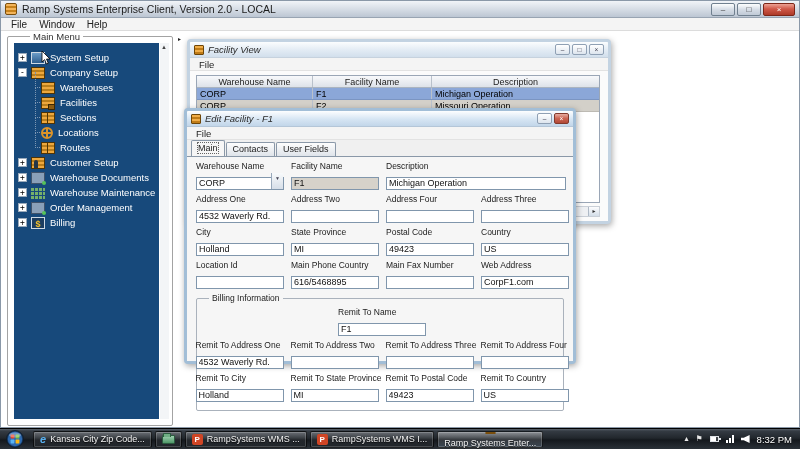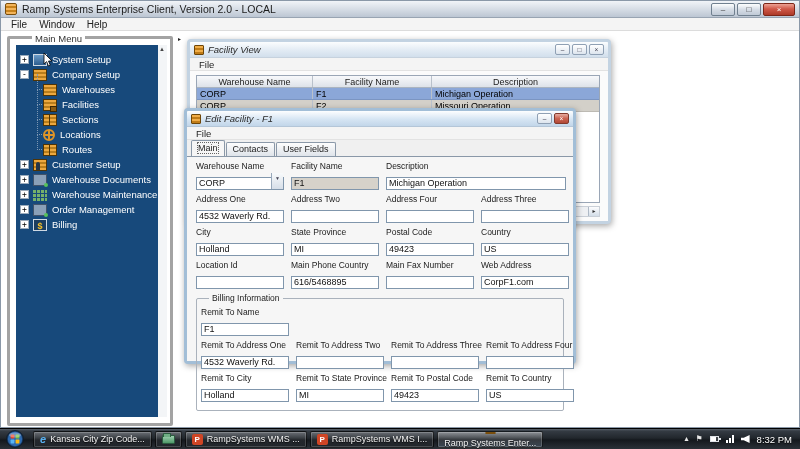--- a/index.html
+++ b/index.html
@@ -12,21 +12,21 @@
   .appicon { width:12px; height:12px; flex:none; border:1px solid #7a4e0c; border-radius:2px; background:repeating-linear-gradient(180deg,#f3b45a 0 2px,#c8821a 2px 4px); }
   .title-text { font-size:10.5px; color:#1c1c1c; margin-left:5px; white-space:nowrap; }
   .caption-buttons { margin-left:auto; display:flex; gap:2px; }
   .cap-btn { width:24px; height:13px; border:1px solid #70808f; border-radius:2px; background:linear-gradient(#fdfefe,#d6dde6 50%,#c0cad6); font-size:8px; line-height:11px; text-align:center; color:#333; cursor:default; }
   .cap-btn.close { width:32px; background:linear-gradient(#eda294,#d05949 45%,#ad3a28); color:#fff; border-color:#7c2618; }
   .main-menubar { height:13px; display:flex; align-items:center; background:#f4f4f4; border-bottom:1px solid #dcdcdc; padding-left:4px; }
   .main-menubar .mitem { font-size:10px; color:#222; padding:0 6px; }
   .client { position:absolute; left:0; top:30px; right:0; bottom:0; background:#fff; }
 
   
-  .menu-groupbox { position:absolute; left:6px; top:5px; width:166px; height:390px; border:3px solid #a3a3a3; border-radius:2px; }
+  .menu-groupbox { position:absolute; left:6px; top:5px; width:166px; height:390px; border:1px solid #a3a3a3; border-radius:2px; }
   .menu-legend { position:absolute; top:-6px; left:22px; background:#fff; padding:0 3px; font-size:9.5px; color:#333; }
   .tree { position:absolute; left:6px; top:6px; width:145px; bottom:6px; background:#17497b; overflow:hidden; }
   .tree-gutter { position:absolute; right:3px; top:6px; bottom:6px; width:9px; background:#f3f5f7; }
   .tree-scroll-up { position:absolute; top:1px; left:1px; font-size:6px; color:#444; }
   .titem { display:flex; align-items:center; height:15px; font-size:9.5px; color:#fff; white-space:nowrap; cursor:default; }
   .titem.first { margin-top:7px; }
   .expander { width:9px; height:9px; flex:none; background:#fff; border:1px solid #9aaabb; margin:0 4px; font-size:8px; line-height:7px; text-align:center; color:#000; font-family:"DejaVu Sans Mono", monospace; }
   .titem.lvl1 { padding-left:27px; position:relative; }
   .titem.lvl1::before { content:""; position:absolute; left:21px; top:-8px; bottom:7px; border-left:1px dotted #7d97b3; }
   .titem.lvl1::after { content:""; position:absolute; left:21px; top:7px; width:5px; border-top:1px dotted #7d97b3; }
@@ -84,21 +84,21 @@
   .frow { display:flex; gap:7px; padding-left:9px; margin-top:4px; }
   .fcell { width:88px; flex:none; }
   .fcell.wide { width:180px; }
   .flabel { display:block; font-size:8.5px; color:#222; margin-bottom:1px; white-space:nowrap; }
   .tb { width:100%; height:13px; border:1px solid #8096ac; background:#fff; font-size:9px; padding:0 2px; font-family:"Liberation Sans", sans-serif; color:#111; }
   .tb.disabled { background:#d6d2ca; }
   .combo { position:relative; }
   .combo-btn { position:absolute; right:1px; top:1px; bottom:1px; width:12px; background:linear-gradient(#f8fafb,#d6dee8); border-left:1px solid #98a8ba; font-size:5px; text-align:center; line-height:11px; color:#445; }
   .groupbox { position:relative; margin:9px 9px 0 9px; border:1px solid #aab2bc; border-radius:2px; padding:6px 0 8px 0; }
   .gb-legend { position:absolute; top:-6px; left:12px; background:#f6f6f6; padding:0 3px; font-size:8.5px; color:#222; }
-  .groupbox .frow { padding-left:4px; }
+  .groupbox .frow { padding-left:4px;justify-content:center; }
 
   
   .taskbar { position:absolute; left:0; right:0; bottom:0; height:21px; display:flex; align-items:center;
       background:linear-gradient(180deg,#5a626b 0%,#343b43 10%,#22272d 45%,#14181d 55%,#2b3138 100%); border-top:1px solid #000; }
   .start-orb { width:30px; height:21px; display:flex; align-items:center; justify-content:center; }
   .task-btn { height:17px; margin-left:3px; display:flex; align-items:center; gap:4px; padding:0 6px; border:1px solid rgba(0,0,0,0.65); border-radius:2px;
       background:linear-gradient(rgba(255,255,255,0.28),rgba(255,255,255,0.08) 48%,rgba(0,0,0,0.12)); box-shadow:inset 0 0 0 1px rgba(255,255,255,0.18); }
   .task-btn.active { background:linear-gradient(rgba(255,255,255,0.45),rgba(255,255,255,0.15) 48%,rgba(120,150,180,0.25));flex-direction:column; }
   .task-label { font-size:9px; color:#f2f2f2; white-space:nowrap; text-shadow:0 1px 1px rgba(0,0,0,0.8); }
   .ie-e { font-size:11px; font-weight:bold; font-style:italic; color:#58b0f0; line-height:11px; }

